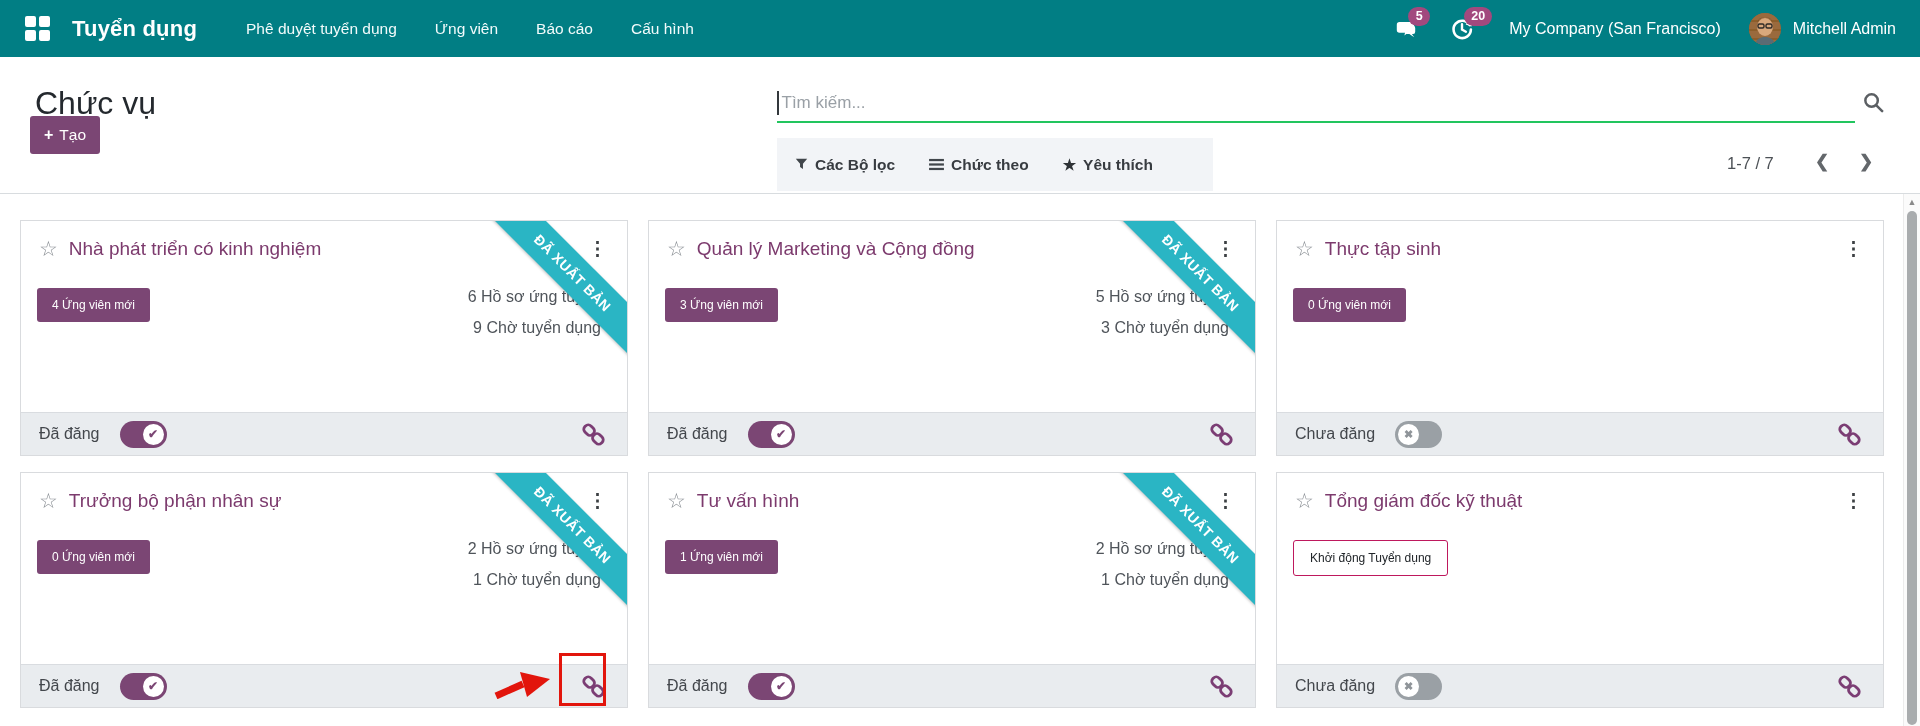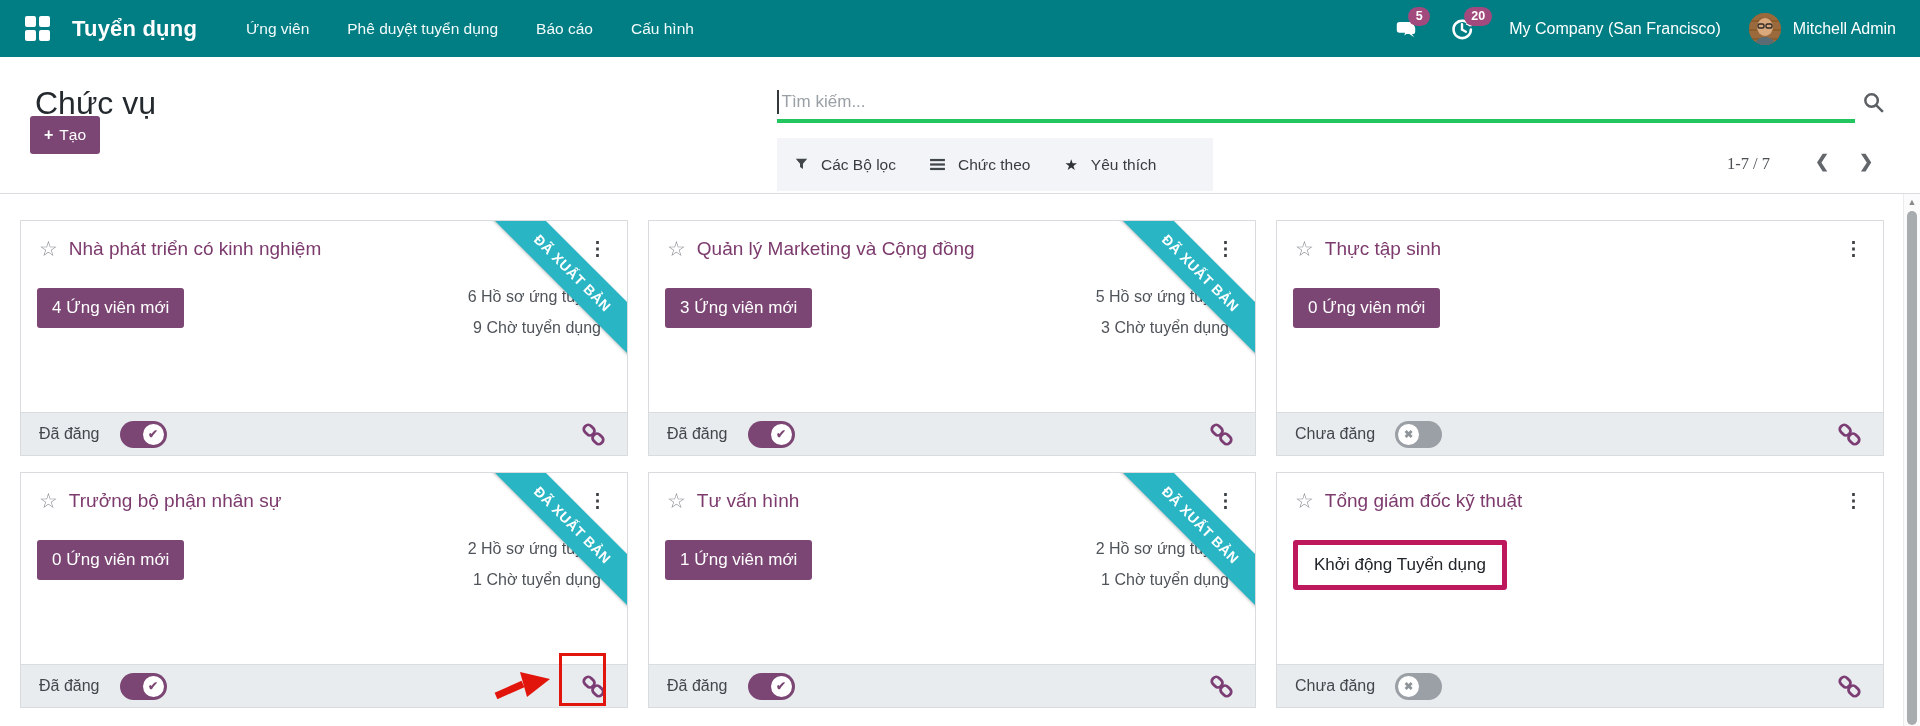--- a/index.html
+++ b/index.html
@@ -27,33 +27,33 @@
 
   
   .cp { position:relative; height:137px; background:#fff; border-bottom:1px solid #d8dcdf; }
   .page-title { position:absolute; left:35px; top:28px; font-size:32px; color:#24292e; font-weight:400; }
   .create-btn { position:absolute; left:30px; top:59px; height:38px; background:#7b4674;
     color:#fff; border:none; border-radius:3px; font-size:15.5px; font-weight:500;
     padding:10px 14px; cursor:pointer; font-family:inherit; }
   .create-btn .plus { font-weight:700; margin-right:6px; font-size:16px; }
 
   .search-box { position:absolute; left:777px; top:28px; width:1078px; height:38px;
-    border-bottom:4px solid #22c55e; display:flex; align-items:center; cursor:text; }
+    border-bottom:2px solid #22c55e; display:flex; align-items:center; cursor:text; }
   .caret { width:1.5px; height:24px; background:#33383c; margin-right:3px; }
   .search-ph { font-size:17px; color:#9aa0a6; }
   .mag { position:absolute; left:1862px; top:34px; cursor:pointer; }
 
   .filter-bar { position:absolute; left:777px; top:81px; width:436px; height:53px;
     background:#f2f4f7; display:flex; align-items:center; padding:0 18px; gap:34px; }
-  .filter-item { display:flex; align-items:center; gap:13px; font-size:15.5px;
-    font-weight:400; color:#383c41; cursor:pointer; white-space:nowrap; }
+  .filter-item { display:flex; align-items:center; gap:7px; font-size:15.5px;
+    font-weight:700; color:#383c41; cursor:pointer; white-space:nowrap; }
   .filter-item svg { display:block; }
   .star-glyph { font-size:15px; color:#2f3337; }
 
-  .pager { position:absolute; left:1727px; top:97px; font-size:16.5px; color:#4c5156;font-family:Liberation Serif, serif; }
+  .pager { position:absolute; left:1727px; top:97px; font-size:16.5px; color:#4c5156; }
   .pager-prev, .pager-next { position:absolute; top:94px; font-size:17px; font-weight:700;
     color:#63676b; cursor:pointer; }
   .pager-prev { left:1815px; } .pager-next { left:1859px; }
 
   
   .content { position:absolute; top:194px; left:0; right:0; bottom:0; background:#fff; }
   .scrollbar { position:absolute; right:0; top:0; bottom:0; width:17px;
     background:#fbfbfb; border-left:1px solid #ececec; }
   .scroll-up { position:absolute; top:3px; left:0; right:0; text-align:center;
     font-size:9px; color:#8a8a8a; cursor:pointer; }
@@ -62,23 +62,23 @@
 
   .card { position:absolute; width:608px; height:236px; background:#fff;
     border:1px solid #d9dbde; overflow:hidden; }
   .card-head { display:flex; align-items:center; padding:16px 14px 0 18px; position:relative; z-index:2; }
   .star { font-size:21px; color:#8d9297; margin-right:11px; cursor:pointer; line-height:1; }
   .job-title { font-size:19px; color:#7c3a6d; font-weight:500; cursor:pointer; }
   .kebab { margin-left:auto; font-size:19px; font-weight:700; color:#3c4043;
     cursor:pointer; line-height:1; padding:2px 6px; }
   .card-main { display:flex; justify-content:space-between; align-items:flex-start;
     padding:0 26px 0 16px; margin-top:28px; }
-  .action-btn { font-family:inherit; font-size:17px; border-radius:3px; cursor:pointer; }
+  .action-btn { font-family:inherit; font-size:12px; border-radius:3px; cursor:pointer; }
   .action-btn.primary { background:#7b4674; color:#fff; border:none; padding:10px 15px; }
-  .action-btn.secondary { background:#fff; color:#212529; border:5px solid #be185d; padding:10px 16px; }
+  .action-btn.secondary { background:#fff; color:#212529; border:1px solid #be185d; padding:10px 16px; }
   .stats { text-align:right; color:#4f545a; font-size:16px; line-height:31px; margin-top:-7px; }
 
   .ribbon { position:absolute; top:34px; right:-58px; width:225px; z-index:1;
     transform:rotate(45deg); background:#2ab5c4; color:#fff; text-align:center;
     font-size:14px; font-weight:700; letter-spacing:.5px; padding:10px 0;
     box-shadow:0 1px 3px rgba(0,0,0,.25); cursor:default; }
 
   .card-footer { position:absolute; left:0; right:0; bottom:0; height:43px;
     background:#e9ecef; border-top:1px solid #d9dce0; display:flex; align-items:center;
     padding:0 20px 0 18px; }
@@ -103,22 +103,22 @@
 
 <header class="navbar">
   <div class="apps-grid">
     <span></span>
       <span></span>
       <span></span>
       <span></span>
   </div>
   <div class="brand">Tuyển dụng</div>
   <nav class="nav-menu">
+    <div class="nav-item">Phê duyệt tuyển dụng</div>
     <div class="nav-item">Ứng viên</div>
-    <div class="nav-item">Phê duyệt tuyển dụng</div>
     <div class="nav-item">Báo cáo</div>
     <div class="nav-item">Cấu hình</div>
   </nav>
   <div class="systray">
     <div class="tray-icon">
       <svg width="26" height="26" viewBox="0 0 24 24">
         <path fill="#fff" d="M3 4.5h11a2.5 2.5 0 0 1 2.5 2.5v5a2.5 2.5 0 0 1-2.5 2.5h-3.2l-3.3 2.6.6-2.6H3A2.5 2.5 0 0 1 .5 12V7A2.5 2.5 0 0 1 3 4.5z" transform="translate(3 1)"></path>
         <path fill="#fff" d="M14 10h5.5a2 2 0 0 1 2 2v3.5a2 2 0 0 1-2 2h-1l2 3-4.4-3H14a2 2 0 0 1-2-2V12a2 2 0 0 1 2-2z" transform="translate(-1 -1)"></path>
       </svg>
       <span class="badge">5</span>

